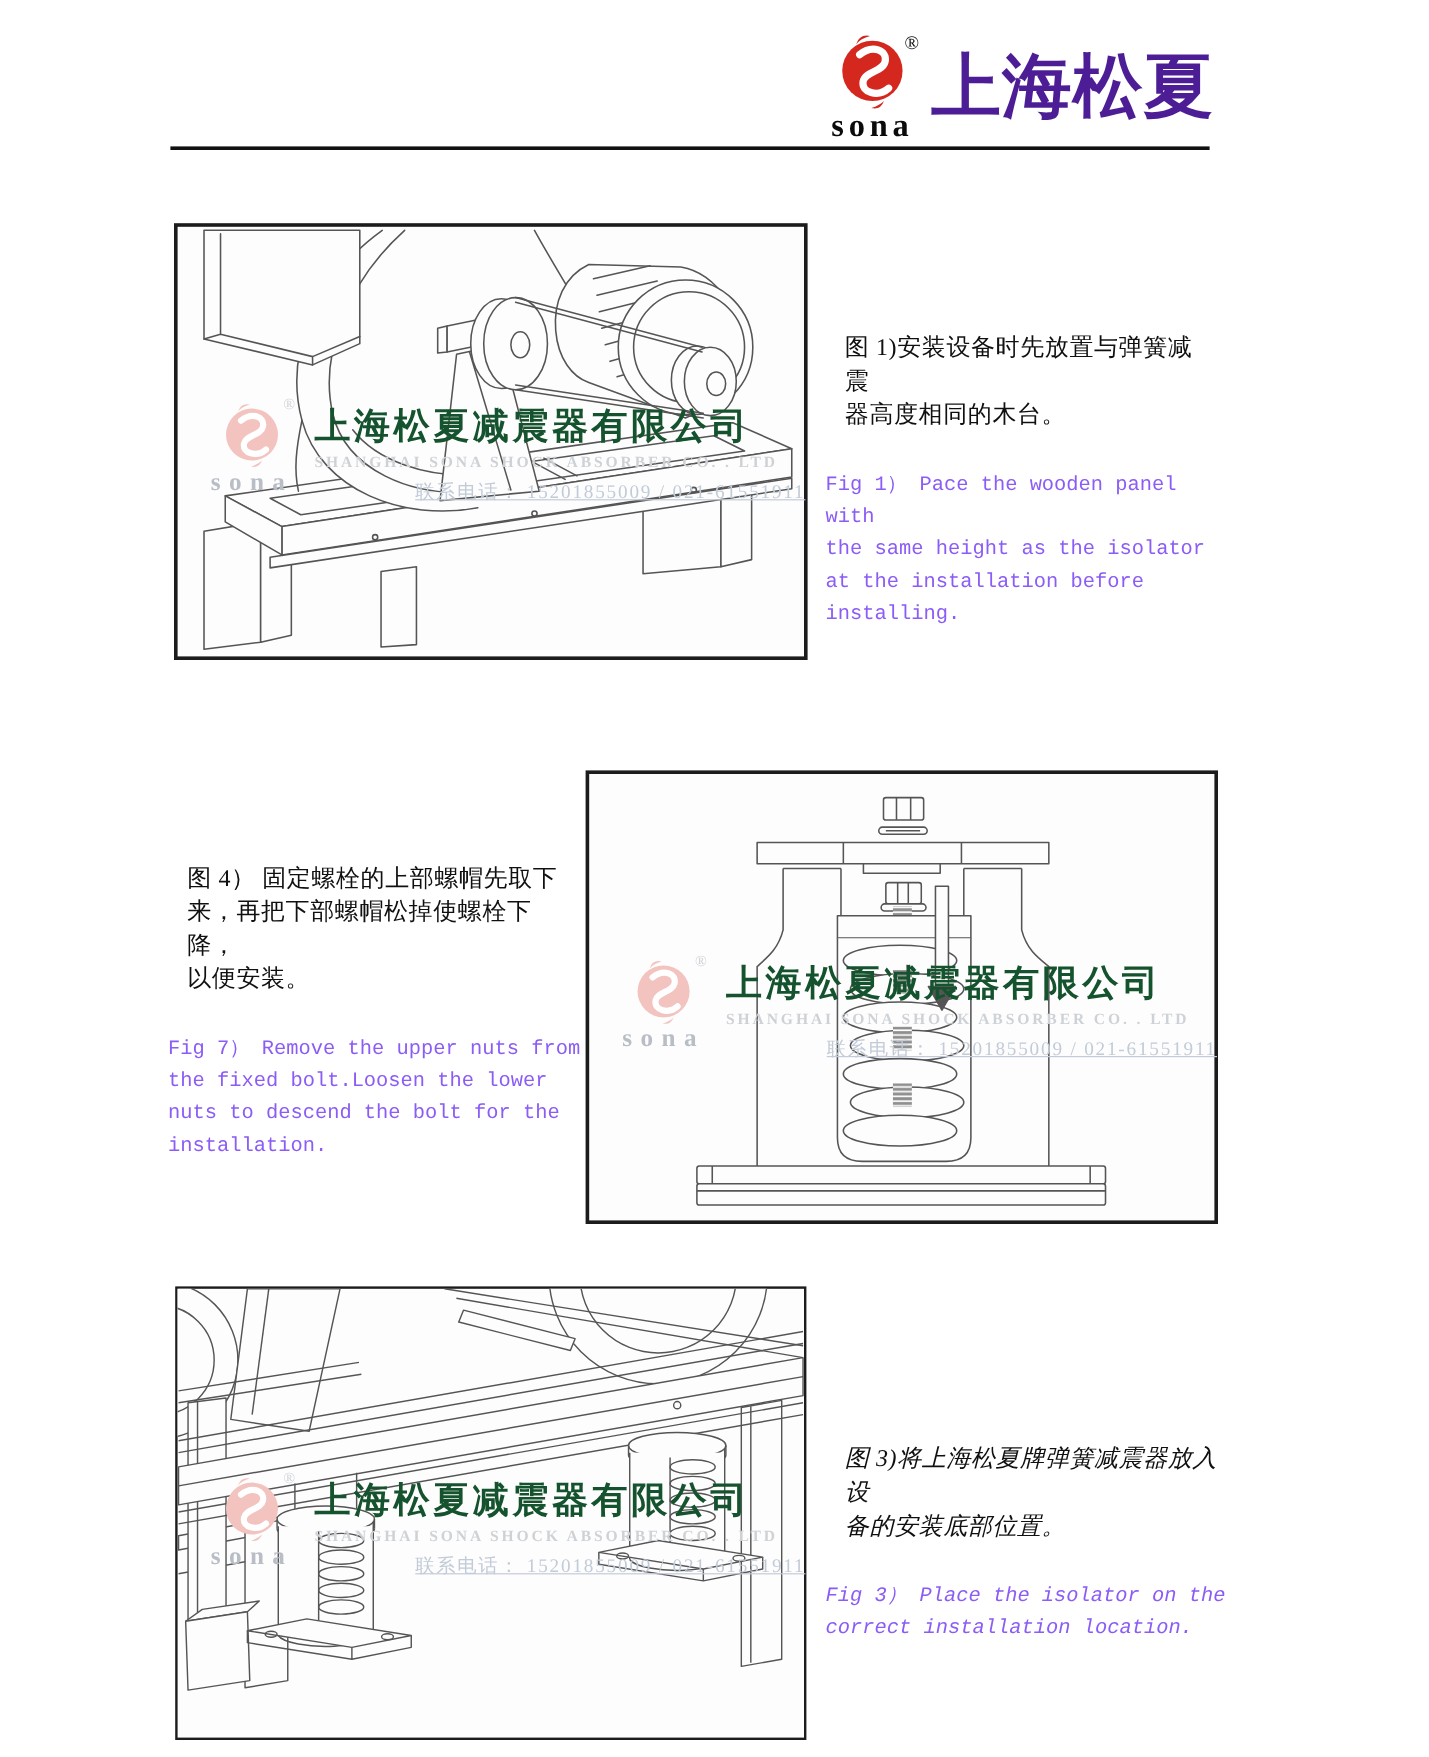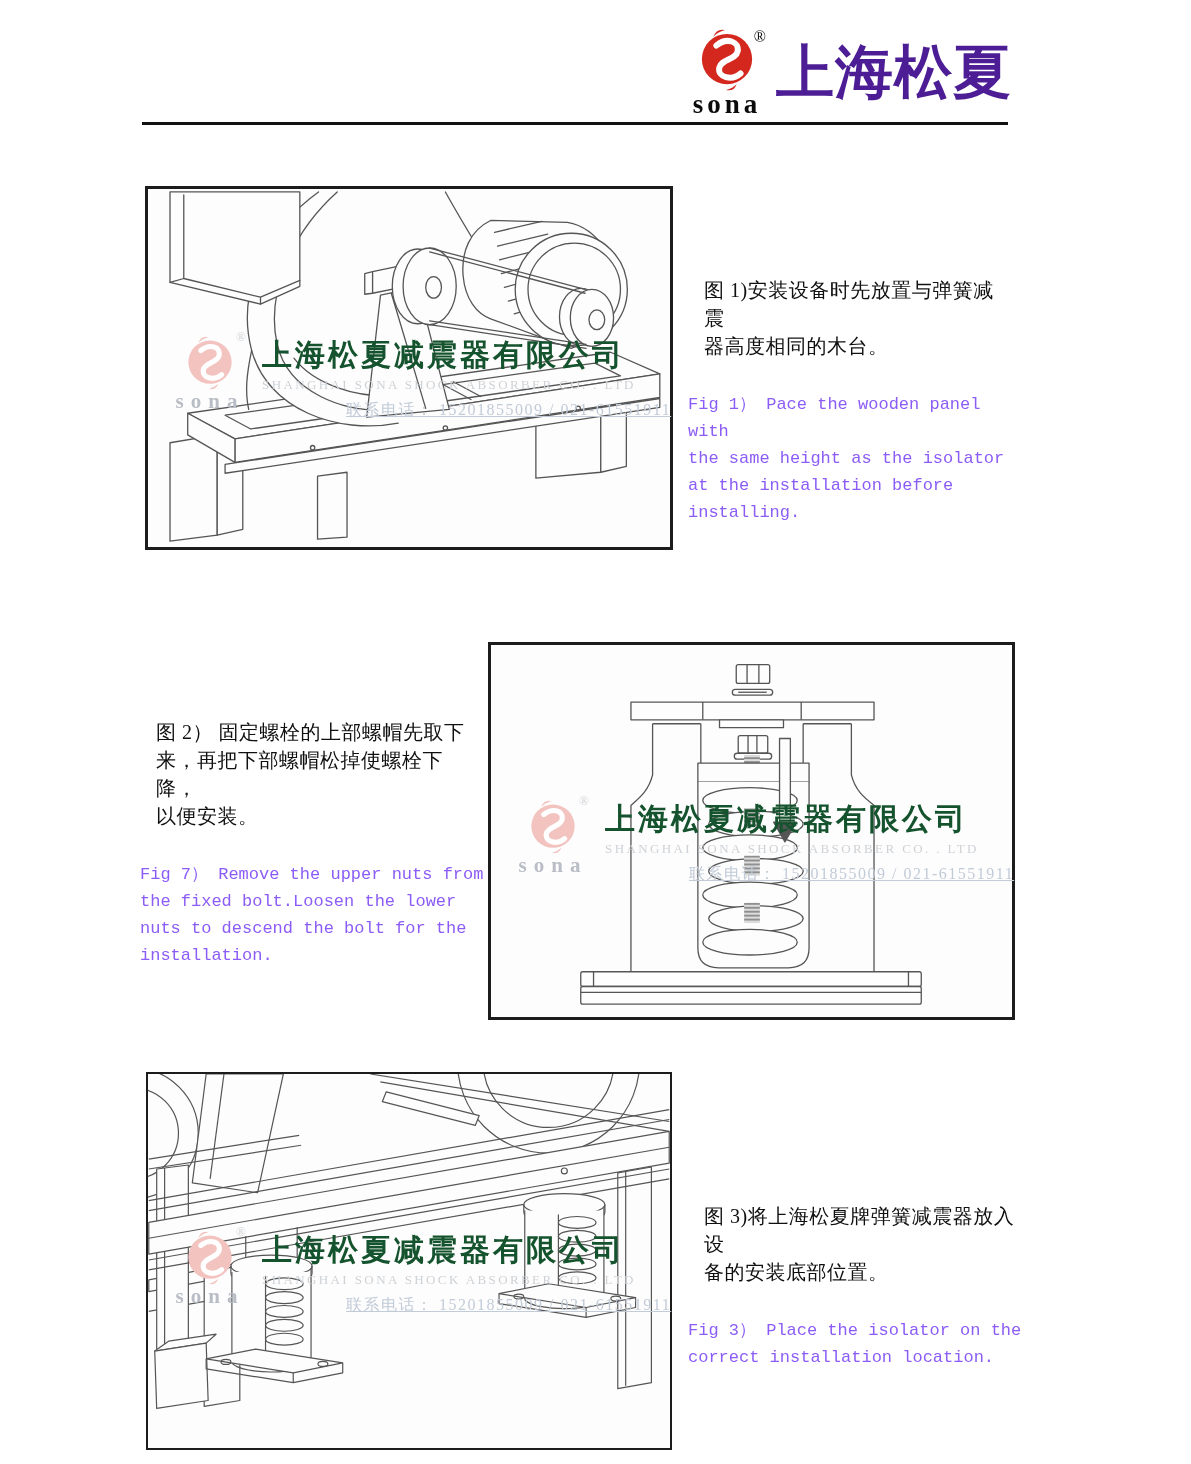--- a/index.html
+++ b/index.html
@@ -26,32 +26,32 @@
   .wm{position:absolute;left:20px;right:6px;display:flex;align-items:flex-start;pointer-events:none;}
   .wm-f1{top:146px;}
   .wm-f2{top:154px;}
   .wm-f3{top:156px;}
   .wm-badge{position:relative;width:84px;flex:0 0 auto;text-align:center;}
   .wm-badge svg{width:50px;height:56px;display:block;margin:0 auto;}
   .wm-reg{position:absolute;top:-6px;right:6px;font-size:13px;color:#cfd3d8;}
   .wm-sona{font-weight:700;font-size:21px;letter-spacing:7px;color:#b9bec6;margin-top:-2px;}
   .wm-text{flex:1;margin-left:10px;min-width:0;}
   .wm-l1{font-size:30px;font-weight:700;color:#14532d;letter-spacing:3px;white-space:nowrap;}
-  .wm-l2{font-size:13px;font-weight:400;color:#ced2d6;letter-spacing:2.4px;margin-top:1px;white-space:nowrap;}
+  .wm-l2{font-size:13px;font-weight:700;color:#ced2d6;letter-spacing:2.4px;margin-top:1px;white-space:nowrap;}
   .wm-l3{font-size:16px;color:#c2cbd8;letter-spacing:1.5px;margin-top:7px;padding-left:84px;white-space:nowrap;text-decoration:underline;}
 
   
   .caption{position:absolute;}
   .caption .zh{margin:16px;font-size:20px;line-height:28px;letter-spacing:0.5px;
                white-space:pre-line;color:#101010;}
   .caption .en{margin:31px 0 0 0;font-family:"Liberation Mono","DejaVu Sans Mono",monospace;
                font-size:17px;line-height:27px;white-space:pre-line;color:#8b5cf6;}
   .cap1{left:688px;top:260px;width:335px;}
   .cap2{left:140px;top:702px;width:350px;}
-  .cap3{left:688px;top:1186px;width:360px;}
+  .cap3{left:688px;top:1186px;width:360px;font-style:italic;}
 
   
   .drawing path,.drawing circle,.drawing ellipse,.drawing rect,.drawing polygon
     {vector-effect:non-scaling-stroke;}
 </style>
 </head>
 <body>
 
 <div class="page">
 
@@ -213,21 +213,21 @@
       </div>
       <div class="wm-text">
         <div class="wm-l1">上海松夏减震器有限公司</div>
         <div class="wm-l2">SHANGHAI SONA SHOCK ABSORBER CO. . LTD</div>
         <div class="wm-l3">联系电话： 15201855009 / 021-61551911</div>
       </div>
     </div>
   </div>
 
   <div class="caption cap2">
-    <p class="zh">图 2） 固定螺栓的上部螺帽先取下
+    <p class="zh">图 4） 固定螺栓的上部螺帽先取下
 来，再把下部螺帽松掉使螺栓下降，
 以便安装。</p>
     <p class="en">Fig 7） Remove the upper nuts from
 the fixed bolt.Loosen the lower
 nuts to descend the bolt for the
 installation.</p>
   </div>
 
   <div class="fig fig3">
     <svg class="drawing" viewBox="0 0 526 378">

